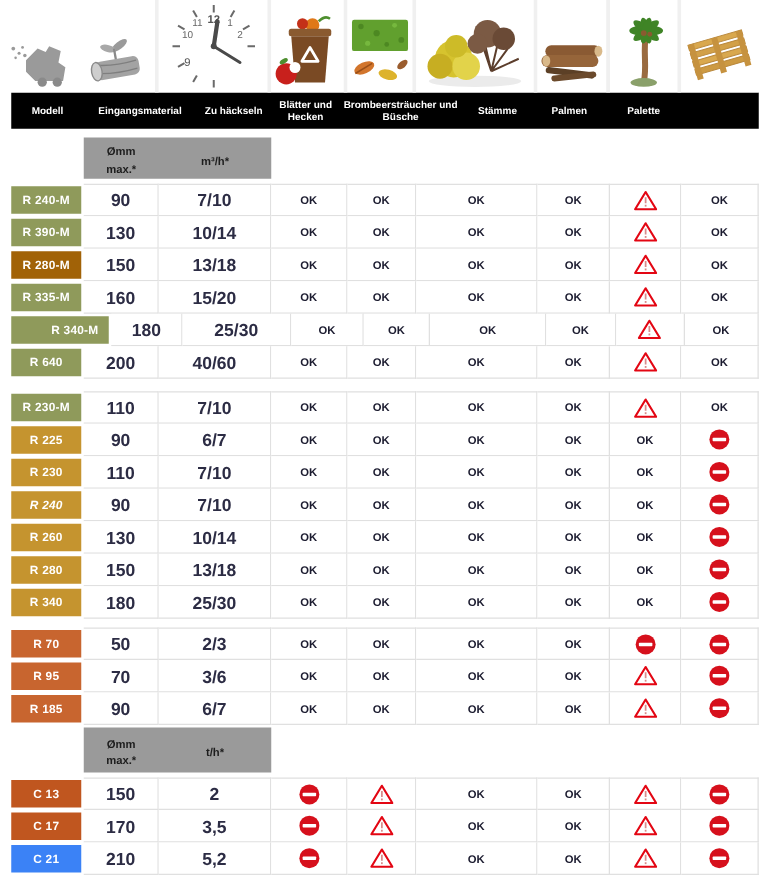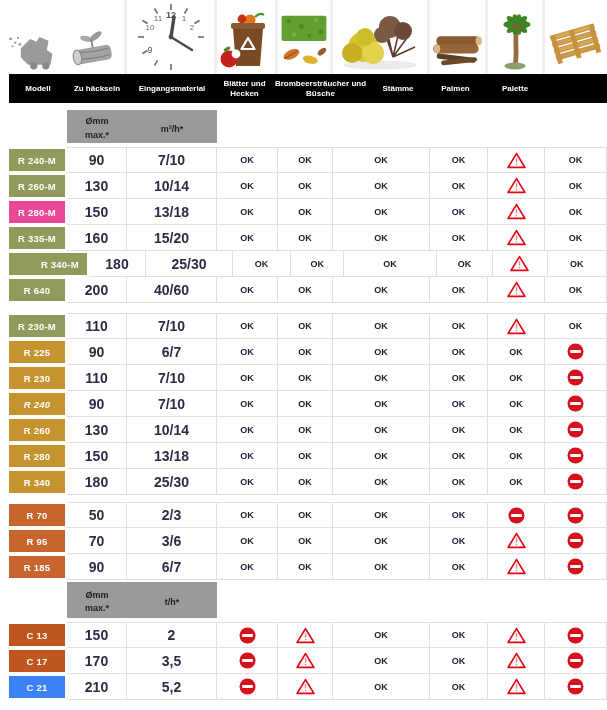--- a/index.html
+++ b/index.html
@@ -179,22 +179,22 @@
           <rect x="8" y="12" width="5" height="30" fill="#c6923f"></rect>
           <rect x="28" y="12" width="5" height="30" fill="#c6923f"></rect>
           <rect x="49" y="12" width="5" height="30" fill="#c6923f"></rect>
         </g>
       </svg>
     </div>
   </div>
 
   <div class="header-bar">
     <div class="hcell w-model">Modell</div>
+    <div class="hcell w-r">Eingangsmaterial</div>
     <div class="hcell w-d">Zu häckseln</div>
-    <div class="hcell w-r">Eingangsmaterial</div>
     <div class="hcell w-s1">Blätter und Hecken</div>
     <div class="hcell w-s2">Brombeersträucher und Büsche</div>
     <div class="hcell w-s3">Stämme</div>
     <div class="hcell w-s4">Palmen</div>
     <div class="hcell w-s5">Palette</div>
   </div>
 
   <div class="subheader sh1">
     <div class="sub-spacer"></div>
     <div class="sub-box">
@@ -230,21 +230,21 @@
     <path d="M9.5 1.6 L17.9 15.4 H1.1 Z" fill="#fff" stroke="#e30613" stroke-width="1.7" stroke-linejoin="round"></path>
     <rect x="8.8" y="5.8" width="1.4" height="4.8" fill="#d98a8a"></rect>
     <rect x="8.8" y="11.8" width="1.4" height="1.5" fill="#d98a8a"></rect>
   </svg>
         </div>
         <div class="data-cell w-s5">
           <span class="ok-label">OK</span>
         </div>
       </div>
       <div class="row">
-        <div class="model-cell" style="background: rgb(143, 154, 91);">R 260-M</div>
+        <div class="model-cell" style="background: rgb(143, 154, 91);">R 390-M</div>
         <div class="data-cell w-d">
           <span class="num">130</span>
         </div>
         <div class="data-cell w-r">
           <span class="num">10/14</span>
         </div>
         <div class="data-cell w-s0">
           <span class="ok-label">OK</span>
         </div>
         <div class="data-cell w-s1">
@@ -261,21 +261,21 @@
     <path d="M9.5 1.6 L17.9 15.4 H1.1 Z" fill="#fff" stroke="#e30613" stroke-width="1.7" stroke-linejoin="round"></path>
     <rect x="8.8" y="5.8" width="1.4" height="4.8" fill="#d98a8a"></rect>
     <rect x="8.8" y="11.8" width="1.4" height="1.5" fill="#d98a8a"></rect>
   </svg>
         </div>
         <div class="data-cell w-s5">
           <span class="ok-label">OK</span>
         </div>
       </div>
       <div class="row">
-        <div class="model-cell" style="background: #ec4899;">R 280-M</div>
+        <div class="model-cell" style="background: #a16207;">R 280-M</div>
         <div class="data-cell w-d">
           <span class="num">150</span>
         </div>
         <div class="data-cell w-r">
           <span class="num">13/18</span>
         </div>
         <div class="data-cell w-s0">
           <span class="ok-label">OK</span>
         </div>
         <div class="data-cell w-s1">

